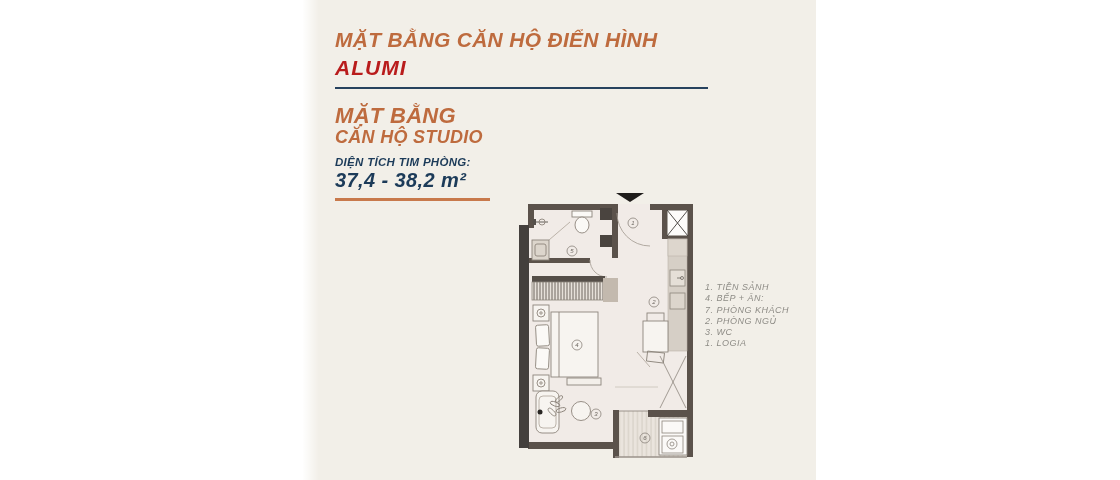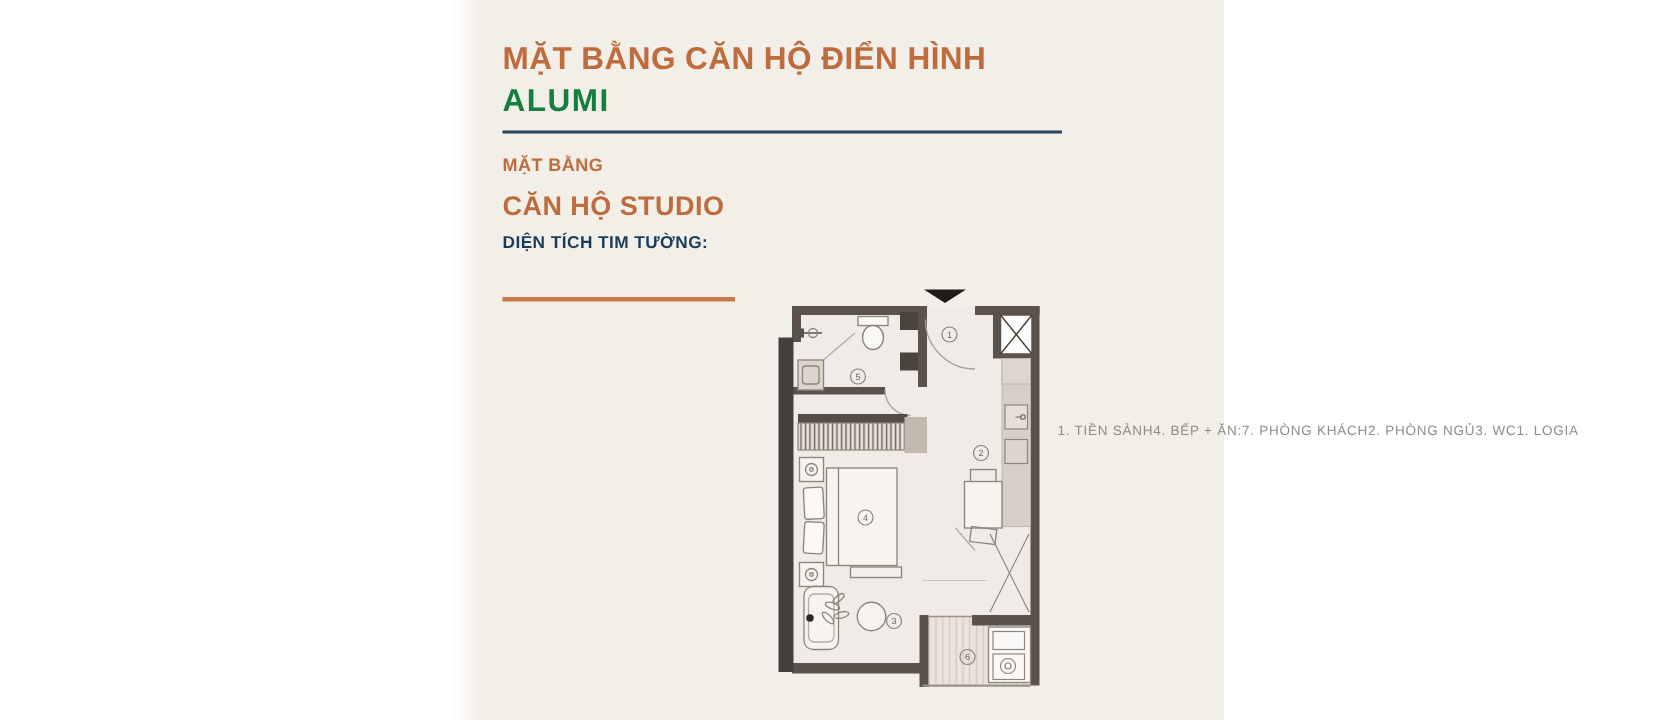--- a/index.html
+++ b/index.html
@@ -3,49 +3,49 @@
 <meta charset="utf-8">
 <style>
   * { margin:0; padding:0; box-sizing:border-box; }
   html,body { width:1120px; height:480px; }
   body {
     background:#ffffff;
     font-family:"Liberation Sans", sans-serif;
     position:relative;
     overflow:hidden;
   }
-  .stage { position:absolute; inset:0; width:1120px; height:480px; }
+  .stage { position:absolute; inset:0; width:1120px; height:480px;font-style:italic; }
 
   .panel {
     position:absolute; left:303px; top:0; width:513px; height:480px;
     background:#F2EFE8;
   }
   .panel::before{
     content:""; position:absolute; left:0; top:0; width:16px; height:100%;
     background:linear-gradient(to right, rgba(255,255,255,.95), rgba(255,255,255,0));
   }
 
   .title-line1 {
     position:absolute; left:335px; top:28px;
     font-size:21px; font-weight:800; letter-spacing:.3px;
     color:#BE6B3E; white-space:nowrap;
   }
   .title-line2 {
     position:absolute; left:335px; top:56px;
     font-size:21px; font-weight:800; letter-spacing:1px;
-    color:#15803d; white-space:nowrap;
+    color:#b91c1c; white-space:nowrap;
   }
   .divider-navy {
     position:absolute; left:335px; top:87px; width:373px; height:2px;
     background:#27425E;
   }
 
   .sub-line1 {
     position:absolute; left:335px; top:103px;
-    font-size:12px; font-weight:800; letter-spacing:.3px;
+    font-size:22px; font-weight:800; letter-spacing:.3px;
     color:#BE6B3E; white-space:nowrap;
   }
   .sub-line2 {
     position:absolute; left:335px; top:127px;
     font-size:18px; font-weight:800; letter-spacing:.3px;
     color:#BE6B3E; white-space:nowrap;
   }
   .area-label {
     position:absolute; left:335px; top:156px;
     font-size:11.5px; font-weight:700; letter-spacing:.3px;
@@ -56,21 +56,21 @@
     font-size:20px; font-weight:800; letter-spacing:.4px;
     color:#1C3B59; white-space:nowrap;
   }
   .divider-orange {
     position:absolute; left:335px; top:198px; width:155px; height:3px;
     background:#C8794B;
   }
 
   .legend {
     position:absolute; left:705px; top:282px;
-    display:flex; flex-direction:row;
+    display:flex; flex-direction:column;
   }
   .legend-item {
     font-size:9px; line-height:11.3px; letter-spacing:.5px;
     color:#8E8C86; white-space:nowrap;
   }
 
   .plan-svg { position:absolute; left:515px; top:190px; width:190px; height:280px; }
 
   .roomnum { font-size:6px; fill:#6B655E; font-family:"Liberation Sans",sans-serif; }
 </style>
@@ -80,21 +80,22 @@
 <div class="stage">
 
   <div class="panel"></div>
 
   <div class="title-line1">MẶT BẰNG CĂN HỘ ĐIỂN HÌNH</div>
   <div class="title-line2">ALUMI</div>
   <div class="divider-navy"></div>
 
   <div class="sub-line1">MẶT BẰNG</div>
   <div class="sub-line2">CĂN HỘ STUDIO</div>
-  <div class="area-label">DIỆN TÍCH TIM TƯỜNG:</div>
+  <div class="area-label">DIỆN TÍCH TIM PHÒNG:</div>
+  <div class="area-value">37,4 - 38,2 m²</div>
   <div class="divider-orange"></div>
 
   <div class="legend">
     <div class="legend-item">1. TIỀN SẢNH</div>
     <div class="legend-item">4. BẾP + ĂN:</div>
     <div class="legend-item">7. PHÒNG KHÁCH</div>
     <div class="legend-item">2. PHÒNG NGỦ</div>
     <div class="legend-item">3. WC</div>
     <div class="legend-item">1. LOGIA</div>
   </div>

